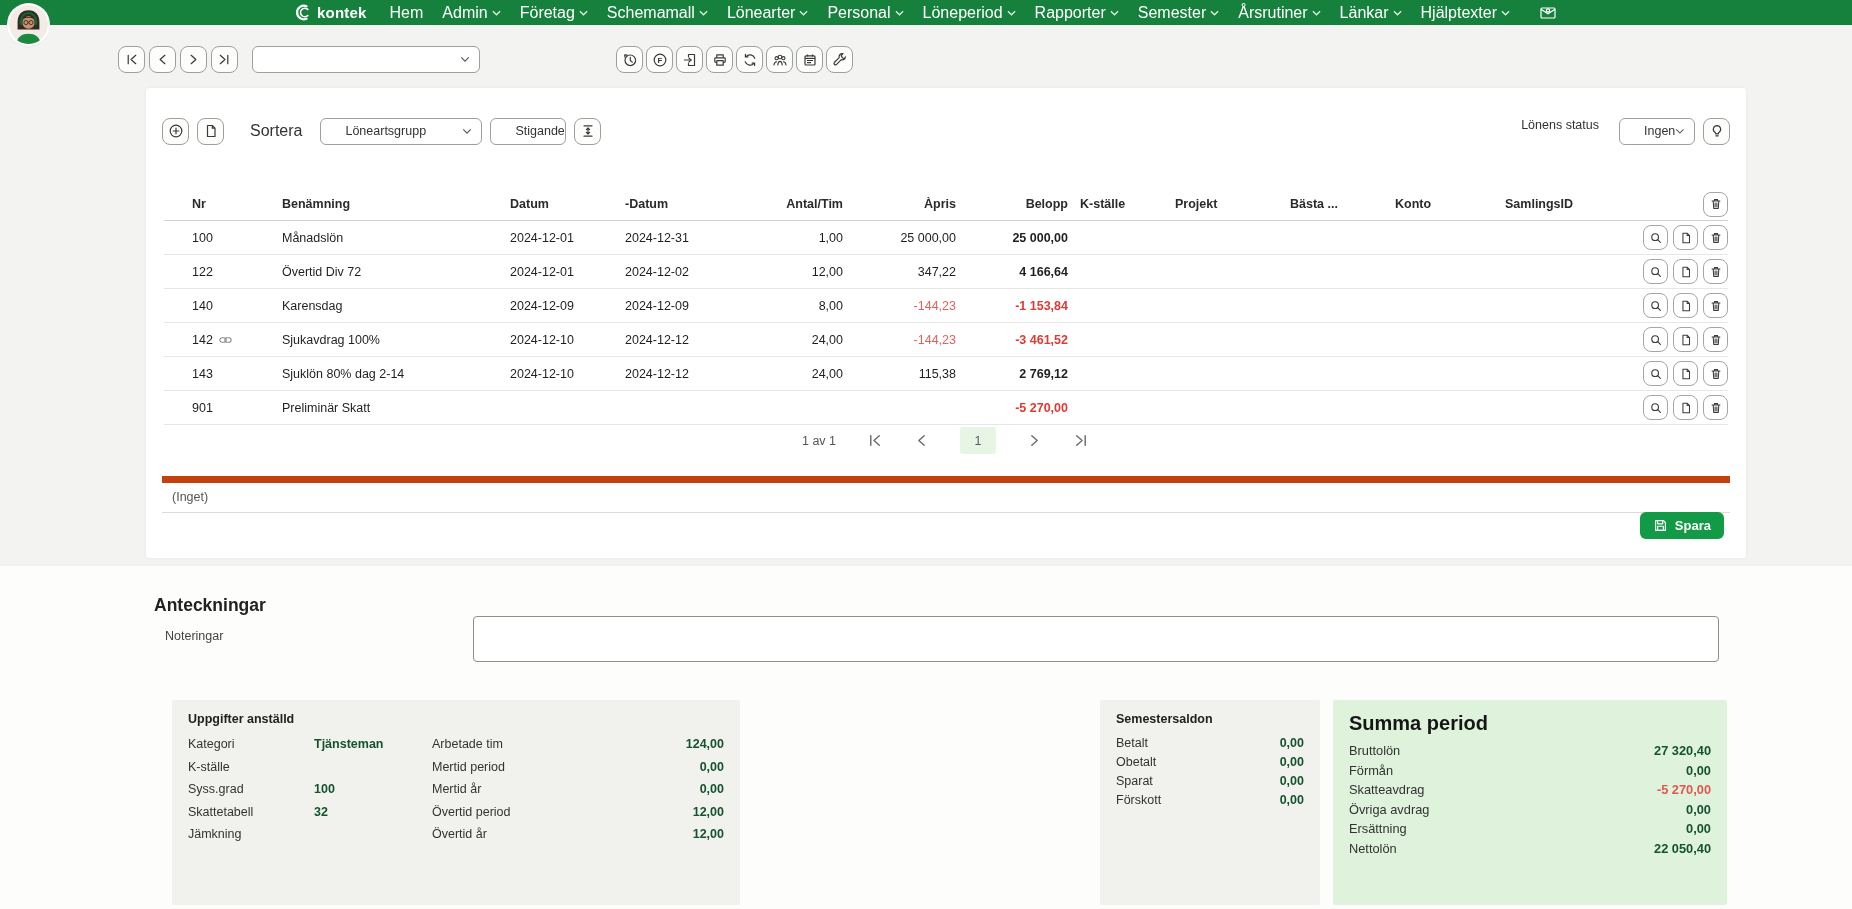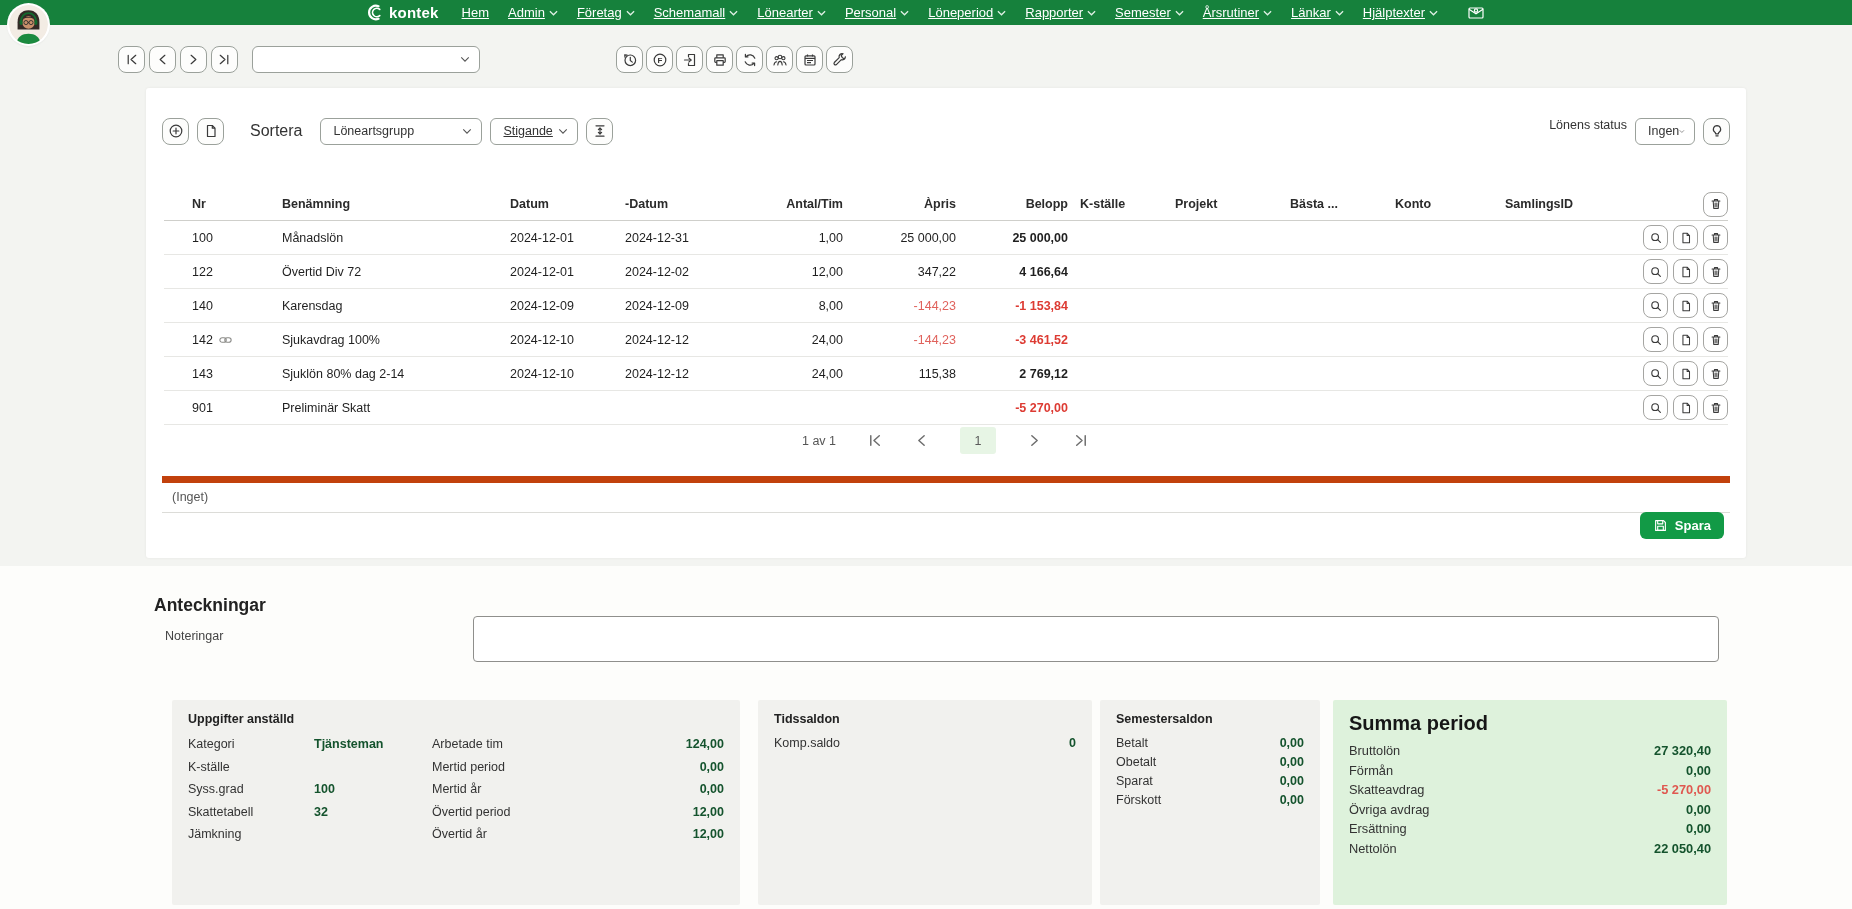--- a/index.html
+++ b/index.html
@@ -4,32 +4,32 @@
 <style>
   html,body{margin:0;padding:0;background:#f3f4f1;}
   .page{position:relative;width:1852px;height:909px;overflow:hidden;
         font-family:"Liberation Sans",sans-serif;color:#1f1f1f;background:#f3f4f1;}
   
   .navbar{position:absolute;top:0;left:0;right:0;height:25px;background:#16813C;
           display:flex;align-items:center;justify-content:center;gap:19px;color:#fff;}
   .brand{display:flex;gap:5px;margin-right:4px;cursor:pointer;}
   .brand-text{font-size:15px;font-weight:700;letter-spacing:.2px;}
   .nav-items{display:flex;align-items:center;gap:19px;}
-  .nav-item{display:flex;align-items:center;gap:4px;font-size:13px;cursor:pointer;white-space:nowrap;text-decoration:underline;}
+  .nav-item{display:flex;align-items:center;gap:4px;font-size:16px;cursor:pointer;white-space:nowrap;}
   .nav-item svg{margin-top:1px;}
   .mail-btn{margin-left:10px;display:flex;align-items:center;cursor:pointer;}
   .avatar{position:absolute;top:5px;left:9px;width:39px;height:39px;border-radius:50%;
           background:#fff;box-shadow:0 0 0 2px #fff,0 1px 3px rgba(0,0,0,.25);overflow:hidden;z-index:5;}
   
   .icon-btn{width:27px;height:27px;border:1px solid #9ba19b;border-radius:8px;background:#fdfdfc;
             display:inline-flex;align-items:center;justify-content:center;cursor:pointer;padding:0;}
   .icon-btn svg{display:block;}
   .record-toolbar{position:absolute;top:46px;left:118px;display:flex;gap:4px;align-items:center;}
   .select{height:27px;border:1px solid #9ba19b;border-radius:6px;background:#fff;cursor:pointer;
-          display:flex;align-items:center;justify-content:space-between;padding:0 9px 0 12px;
+          display:flex;align-items:center;justify-content:space-between;padding:0 9px 0 24px;
           font-size:12.5px;color:#333;box-sizing:border-box;}
   .emp-select{width:228px;margin-left:10px;}
   .doc-toolbar{position:absolute;top:46px;left:616px;display:flex;gap:3px;}
   
   .card{position:absolute;left:146px;top:88px;width:1600px;height:470px;background:#fff;
         border-radius:3px;box-shadow:0 0 3px rgba(0,0,0,.06);}
   .card-toolbar{position:absolute;top:29px;left:16px;right:16px;height:28px;
                 display:flex;align-items:center;gap:8px;}
   .sortera-label{font-size:16px;color:#333;margin:0 10px 0 18px;}
   .status-group{margin-left:auto;display:flex;align-items:flex-start;gap:8px;}
@@ -297,35 +297,35 @@
             <path d="M9.3 2.5v2.7H12"></path>
           </svg>
         </button>
       <span class="sortera-label">Sortera</span>
       <div class="select" style="width:162px;">
         <span>Löneartsgrupp</span>
         <svg width="10" height="7" viewBox="0 0 12 8" fill="none">
             <path d="M1.5 1.5 6 6l4.5-4.5" stroke="#555" stroke-width="1.3"></path>
           </svg>
       </div>
-      <div class="select" style="width:88px;text-decoration:underline;">
+      <div class="select" style="width:76px;">
         <span>Stigande</span>
         <svg width="10" height="7" viewBox="0 0 12 8" fill="none">
             <path d="M1.5 1.5 6 6l4.5-4.5" stroke="#555" stroke-width="1.3"></path>
           </svg>
       </div>
       <button class="icon-btn">
           <svg width="16" height="16" viewBox="0 0 16 16" fill="none" stroke="#3a3a3a" stroke-width="1.2" stroke-linecap="round" stroke-linejoin="round">
             <path d="M4 2.8h8M4 13.2h8M8 5v6M6.4 6.6 8 5l1.6 1.6M6.4 9.4 8 11l1.6-1.6"></path>
           </svg>
         </button>
 
       <div class="status-group">
         <span class="status-label">Lönens status</span>
-        <div class="select" style="width:60px;">
+        <div class="select" style="width:76px;margin-left:12px;">
           <span>Ingen</span>
           <svg width="10" height="7" viewBox="0 0 12 8" fill="none">
               <path d="M1.5 1.5 6 6l4.5-4.5" stroke="#555" stroke-width="1.3"></path>
             </svg>
         </div>
         <button class="icon-btn">
             <svg width="16" height="16" viewBox="0 0 16 16" fill="none" stroke="#3a3a3a" stroke-width="1.2" stroke-linecap="round" stroke-linejoin="round">
               <path d="M8 2.6a3.7 3.7 0 0 1 2.1 6.7c-.5.4-.7.9-.7 1.5H6.6c0-.6-.2-1.1-.7-1.5A3.7 3.7 0 0 1 8 2.6z"></path>
               <path d="M6.9 12.8h2.2"></path>
             </svg>
@@ -643,27 +643,20 @@
       <span>Övertid period</span>
       <span class="kv-val right">12,00</span>
 
       <span>Jämkning</span>
       <span class="kv-val"></span>
       <span>Övertid år</span>
       <span class="kv-val right">12,00</span>
     </div>
   </div>
 
-  <div class="panel p-tidssaldon">
-    <div class="panel-title">Tidssaldon</div>
-    <div class="kv-grid2">
-      <span>Komp.saldo</span>
-      <span class="kv-val right">0</span>
-    </div>
-  </div>
 
   <div class="panel p-semester">
     <div class="panel-title">Semestersaldon</div>
     <div class="kv-grid2">
       <span>Betalt</span>
       <span class="kv-val right">0,00</span>
       <span>Obetalt</span>
       <span class="kv-val right">0,00</span>
       <span>Sparat</span>
       <span class="kv-val right">0,00</span>

